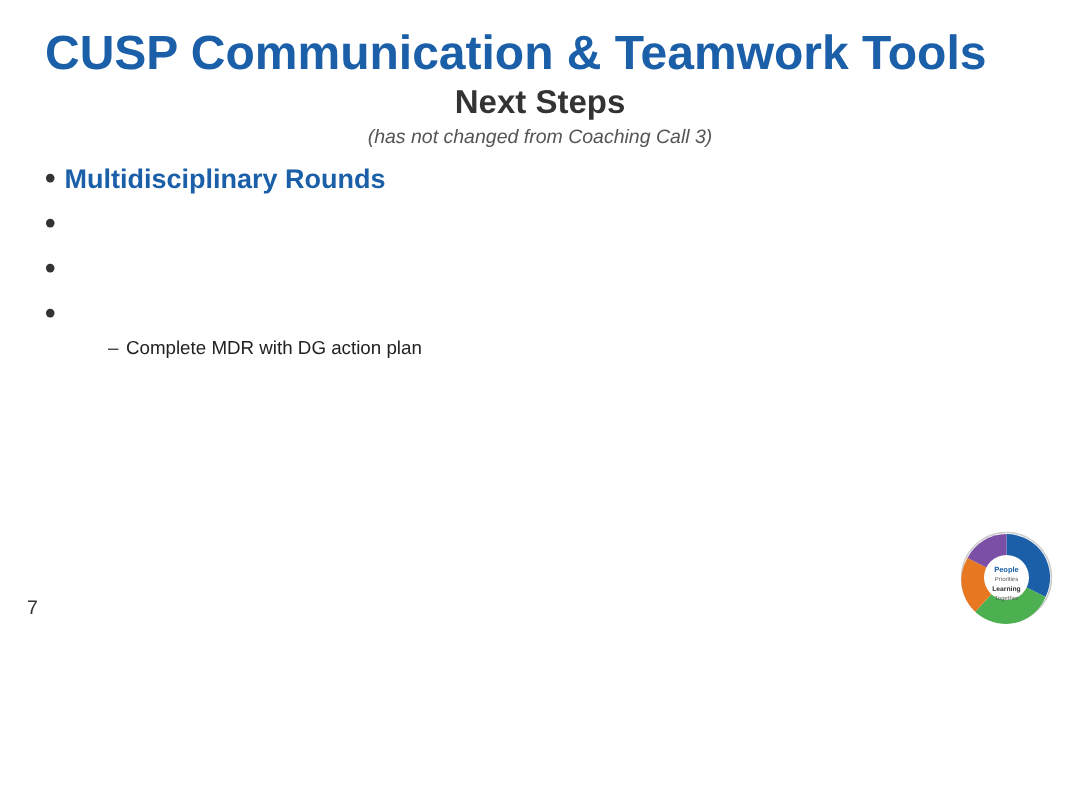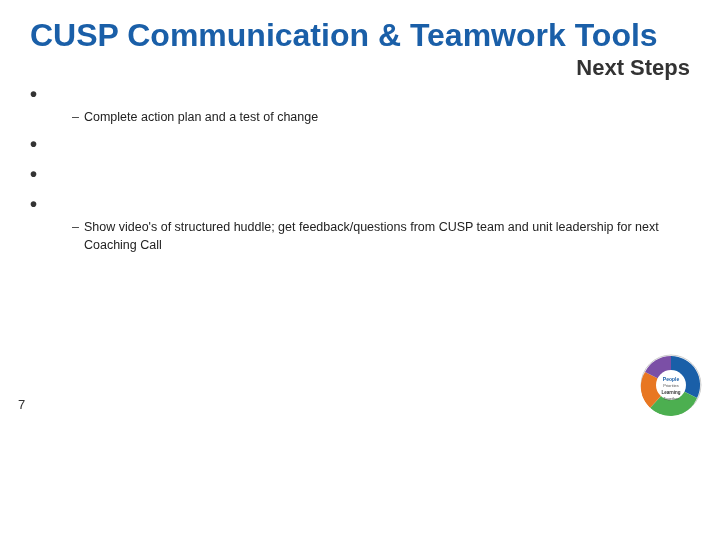--- a/index.html
+++ b/index.html
@@ -22,21 +22,21 @@
       font-weight: bold;
       color: #1a5fa8;
       text-align: left;
       line-height: 1.1;
       margin-bottom: 2px;
     }
     .sub-title {
       font-size: 22px;
       font-weight: bold;
       color: #333;
-      text-align: right;
+      text-align: center;
       margin-bottom: 2px;
     }
     .subtitle-note {
       font-size: 13px;
       color: #555;
       text-align: center;
       font-style: italic;
       margin-bottom: 10px;
     }
     .bullet-section {
@@ -97,48 +97,47 @@
       height: 62px;
     }
   </style>
 </head>
 <body>
 
 <div class="page">
 
   <div class="main-title">CUSP Communication &amp; Teamwork Tools</div>
   <div class="sub-title">Next Steps</div>
+  <div class="subtitle-note">(has not changed from Coaching Call 3)</div>
 
   <div id="bullets-container">
       <div class="bullet-section">
         <div class="bullet-heading">
           <span class="bullet-dot">•</span>
+          <span>Multidisciplinary Rounds</span>
         </div>
-        <ul class="sub-list">
-          <li>Complete action plan and a test of change</li>
-        </ul>
       </div>
       <div class="bullet-section">
         <div class="bullet-heading">
           <span class="bullet-dot">•</span>
         </div>
         <ul class="sub-list">
         </ul>
       </div>
       <div class="bullet-section">
         <div class="bullet-heading">
           <span class="bullet-dot">•</span>
         </div>
       </div>
       <div class="bullet-section">
         <div class="bullet-heading">
           <span class="bullet-dot">•</span>
         </div>
         <ul class="sub-list">
-          <li>Show video's of structured huddle; get feedback/questions from CUSP team and unit leadership for next Coaching Call</li>
+          <li>Complete MDR with DG action plan</li>
         </ul>
       </div>
     </div>
 
   <div class="page-number">7</div>
 
   <div class="logo-circle">
     <svg class="logo-svg" viewBox="0 0 62 62" xmlns="http://www.w3.org/2000/svg">
 
       <circle cx="31" cy="31" r="30" fill="#fff" stroke="#ccc" stroke-width="1"></circle>

